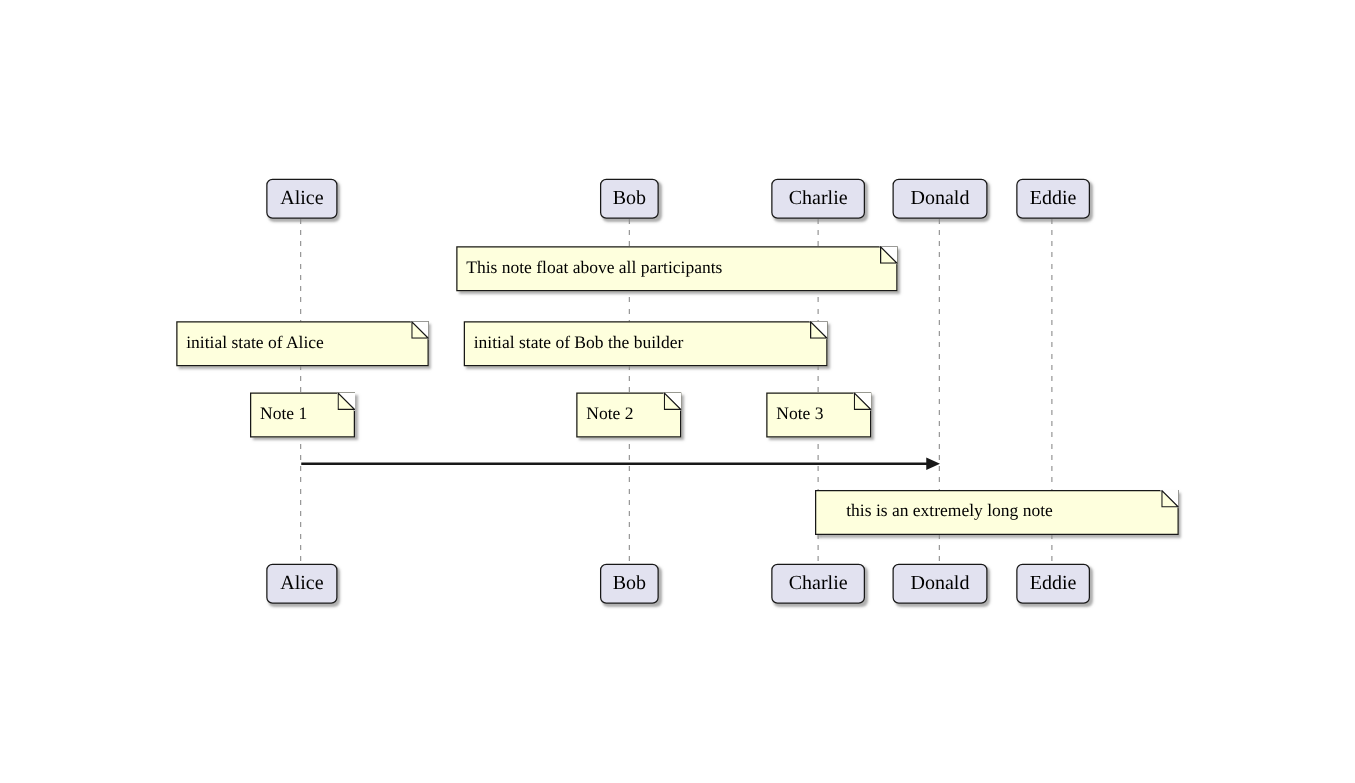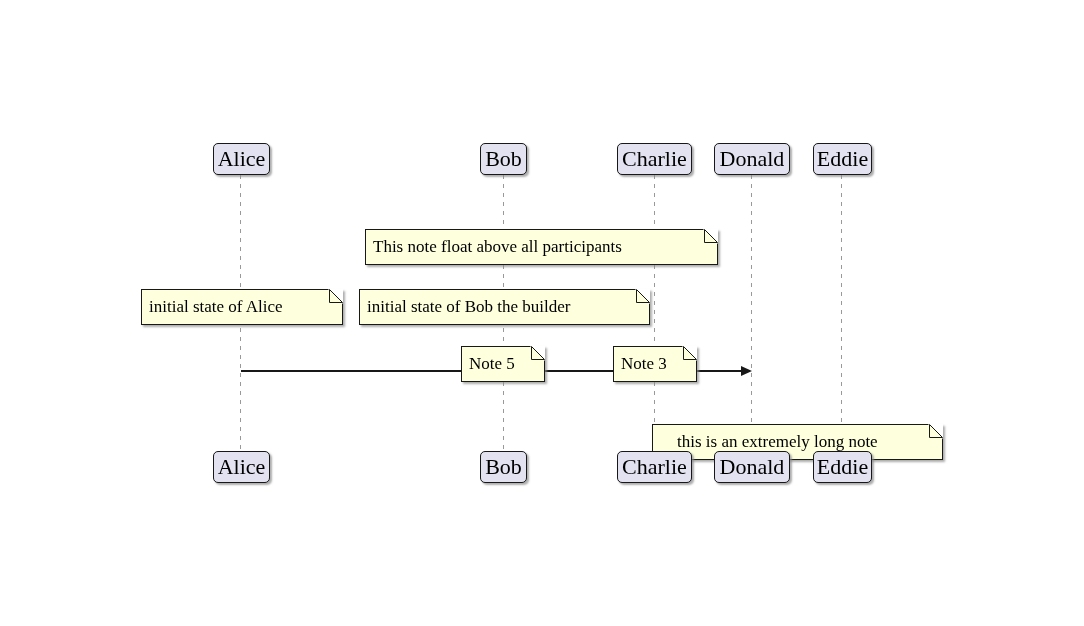--- a/index.html
+++ b/index.html
@@ -30,36 +30,35 @@
     background: repeating-linear-gradient(to bottom, var(--lifeline) 0 4px, transparent 4px 9px);
   }
   .participant {
     position: absolute;
     height: 32px;
     background: var(--participant-fill);
     border: 1px solid var(--participant-border);
     border-radius: 5px;
     box-sizing: border-box;
     display: flex; align-items: center; justify-content: center;
-    font-size: 22px; color: var(--text);
+    font-size: 16px; color: var(--text);
     white-space: nowrap;
     box-shadow: 2px 2px 2px rgba(140,140,140,0.7);
   }
   .note {
     position: absolute;
     height: 36px;
     background: var(--note-fill);
     border: 1px solid var(--note-border);
     box-sizing: border-box;
     display: flex; align-items: center;
-    font-size: 17px; color: var(--text);
+    font-size: 14px; color: var(--text);
     white-space: nowrap;
     padding-left: 7px; padding-right: 18px;
     box-shadow: 2px 2px 2px rgba(140,140,140,0.7);
-    margin-top: 32px;
   }
   .note .cut {
     position: absolute;
     top: -1px; right: -1px;
     width: 15px; height: 15px;
     background: var(--background);
     clip-path: polygon(0 0, 100% 0, 100% 100%);
   }
   .note .fold {
     position: absolute;
@@ -109,35 +108,42 @@
   </div>
 
   <div class="note" style="left:141px; top:257px; width:202px;font-family:Liberation Serif, serif;">
     <div class="cut"></div>
     <svg class="fold" width="14" height="14" viewBox="0 0 14 14">
         <path d="M0.5 0.5 L0.5 13.5 L13.5 13.5 Z"></path>
       </svg>
     <span>initial state of Alice</span>
   </div>
 
-  <div class="note" style="left:359px; top:257px; width:291px;">
+  <div class="note" style="left:371px; top:257px; width:291px;">
     <div class="cut"></div>
     <svg class="fold" width="14" height="14" viewBox="0 0 14 14">
         <path d="M0.5 0.5 L0.5 13.5 L13.5 13.5 Z"></path>
       </svg>
     <span>initial state of Bob the builder</span>
   </div>
 
+  <div class="note" style="left:200px; top:314px; width:84px;">
+    <div class="cut"></div>
+    <svg class="fold" width="14" height="14" viewBox="0 0 14 14">
+        <path d="M0.5 0.5 L0.5 13.5 L13.5 13.5 Z"></path>
+      </svg>
+    <span>Note 1</span>
+  </div>
 
   <div class="note" style="left:461px; top:314px; width:84px;">
     <div class="cut"></div>
     <svg class="fold" width="14" height="14" viewBox="0 0 14 14">
         <path d="M0.5 0.5 L0.5 13.5 L13.5 13.5 Z"></path>
       </svg>
-    <span>Note 5</span>
+    <span>Note 2</span>
   </div>
 
   <div class="note" style="left:613px; top:314px; width:84px;align-items:center;">
     <div class="cut"></div>
     <svg class="fold" width="14" height="14" viewBox="0 0 14 14">
         <path d="M0.5 0.5 L0.5 13.5 L13.5 13.5 Z"></path>
       </svg>
     <span>Note 3</span>
   </div>
 

